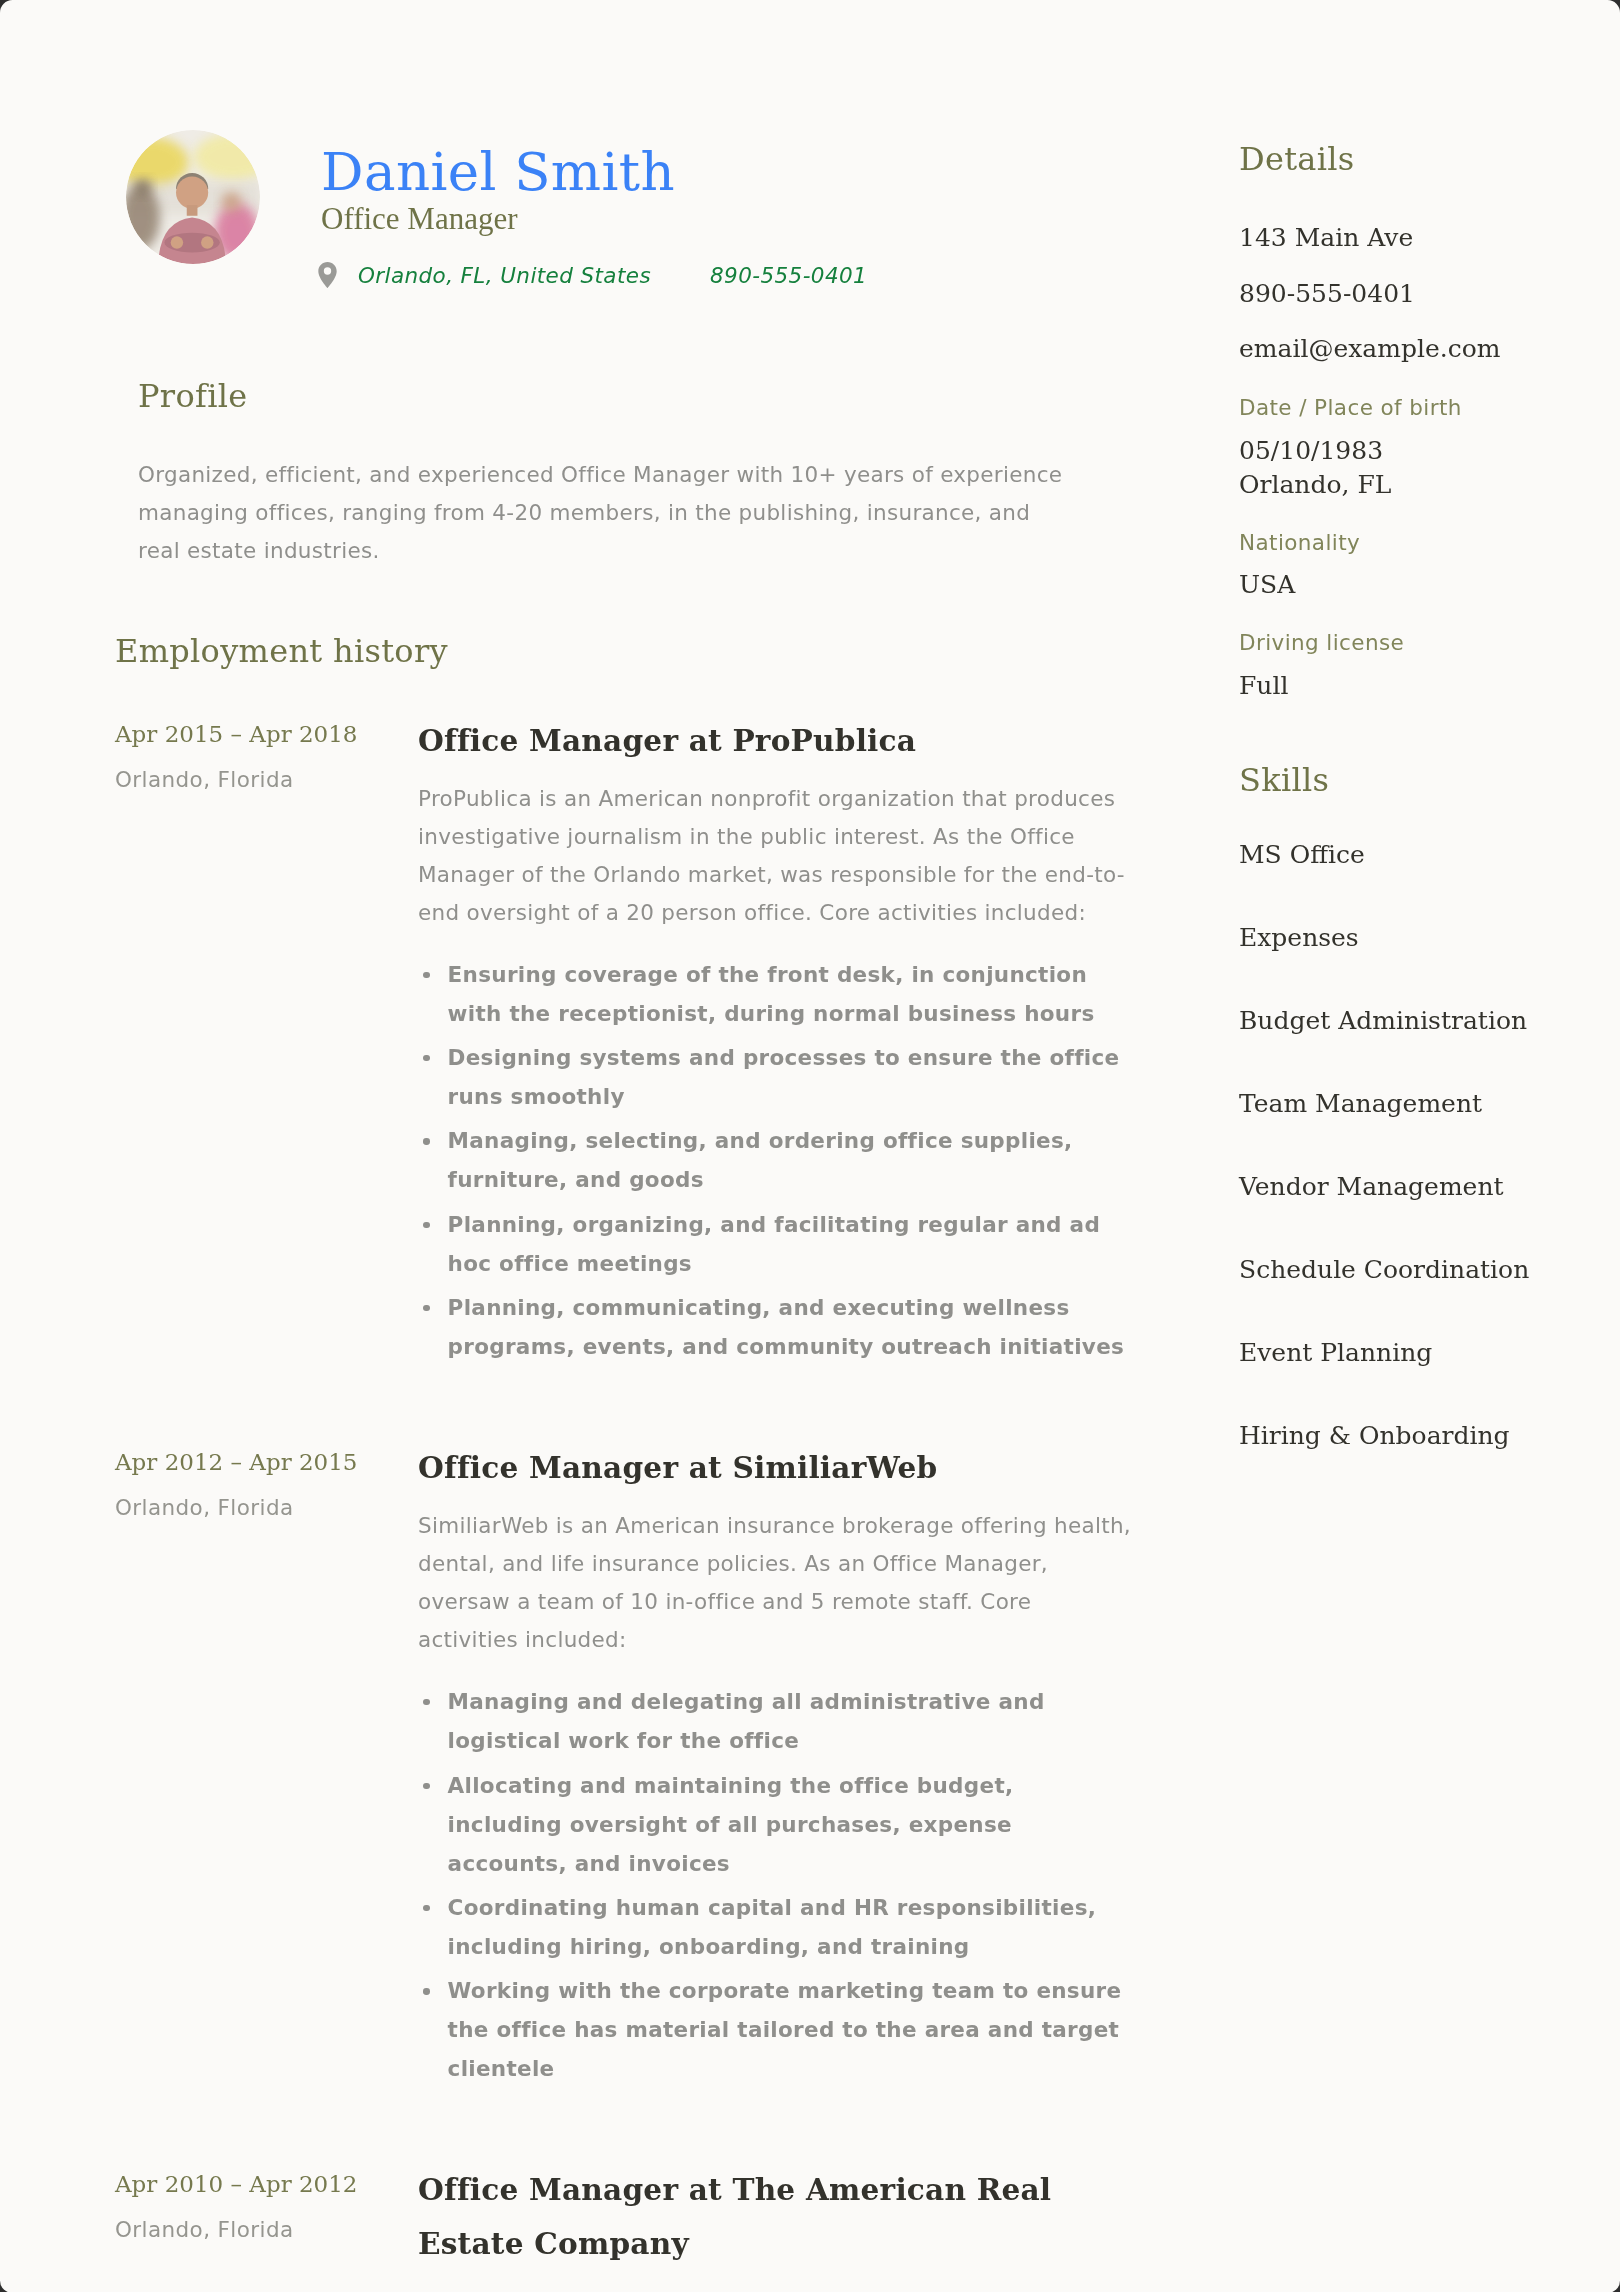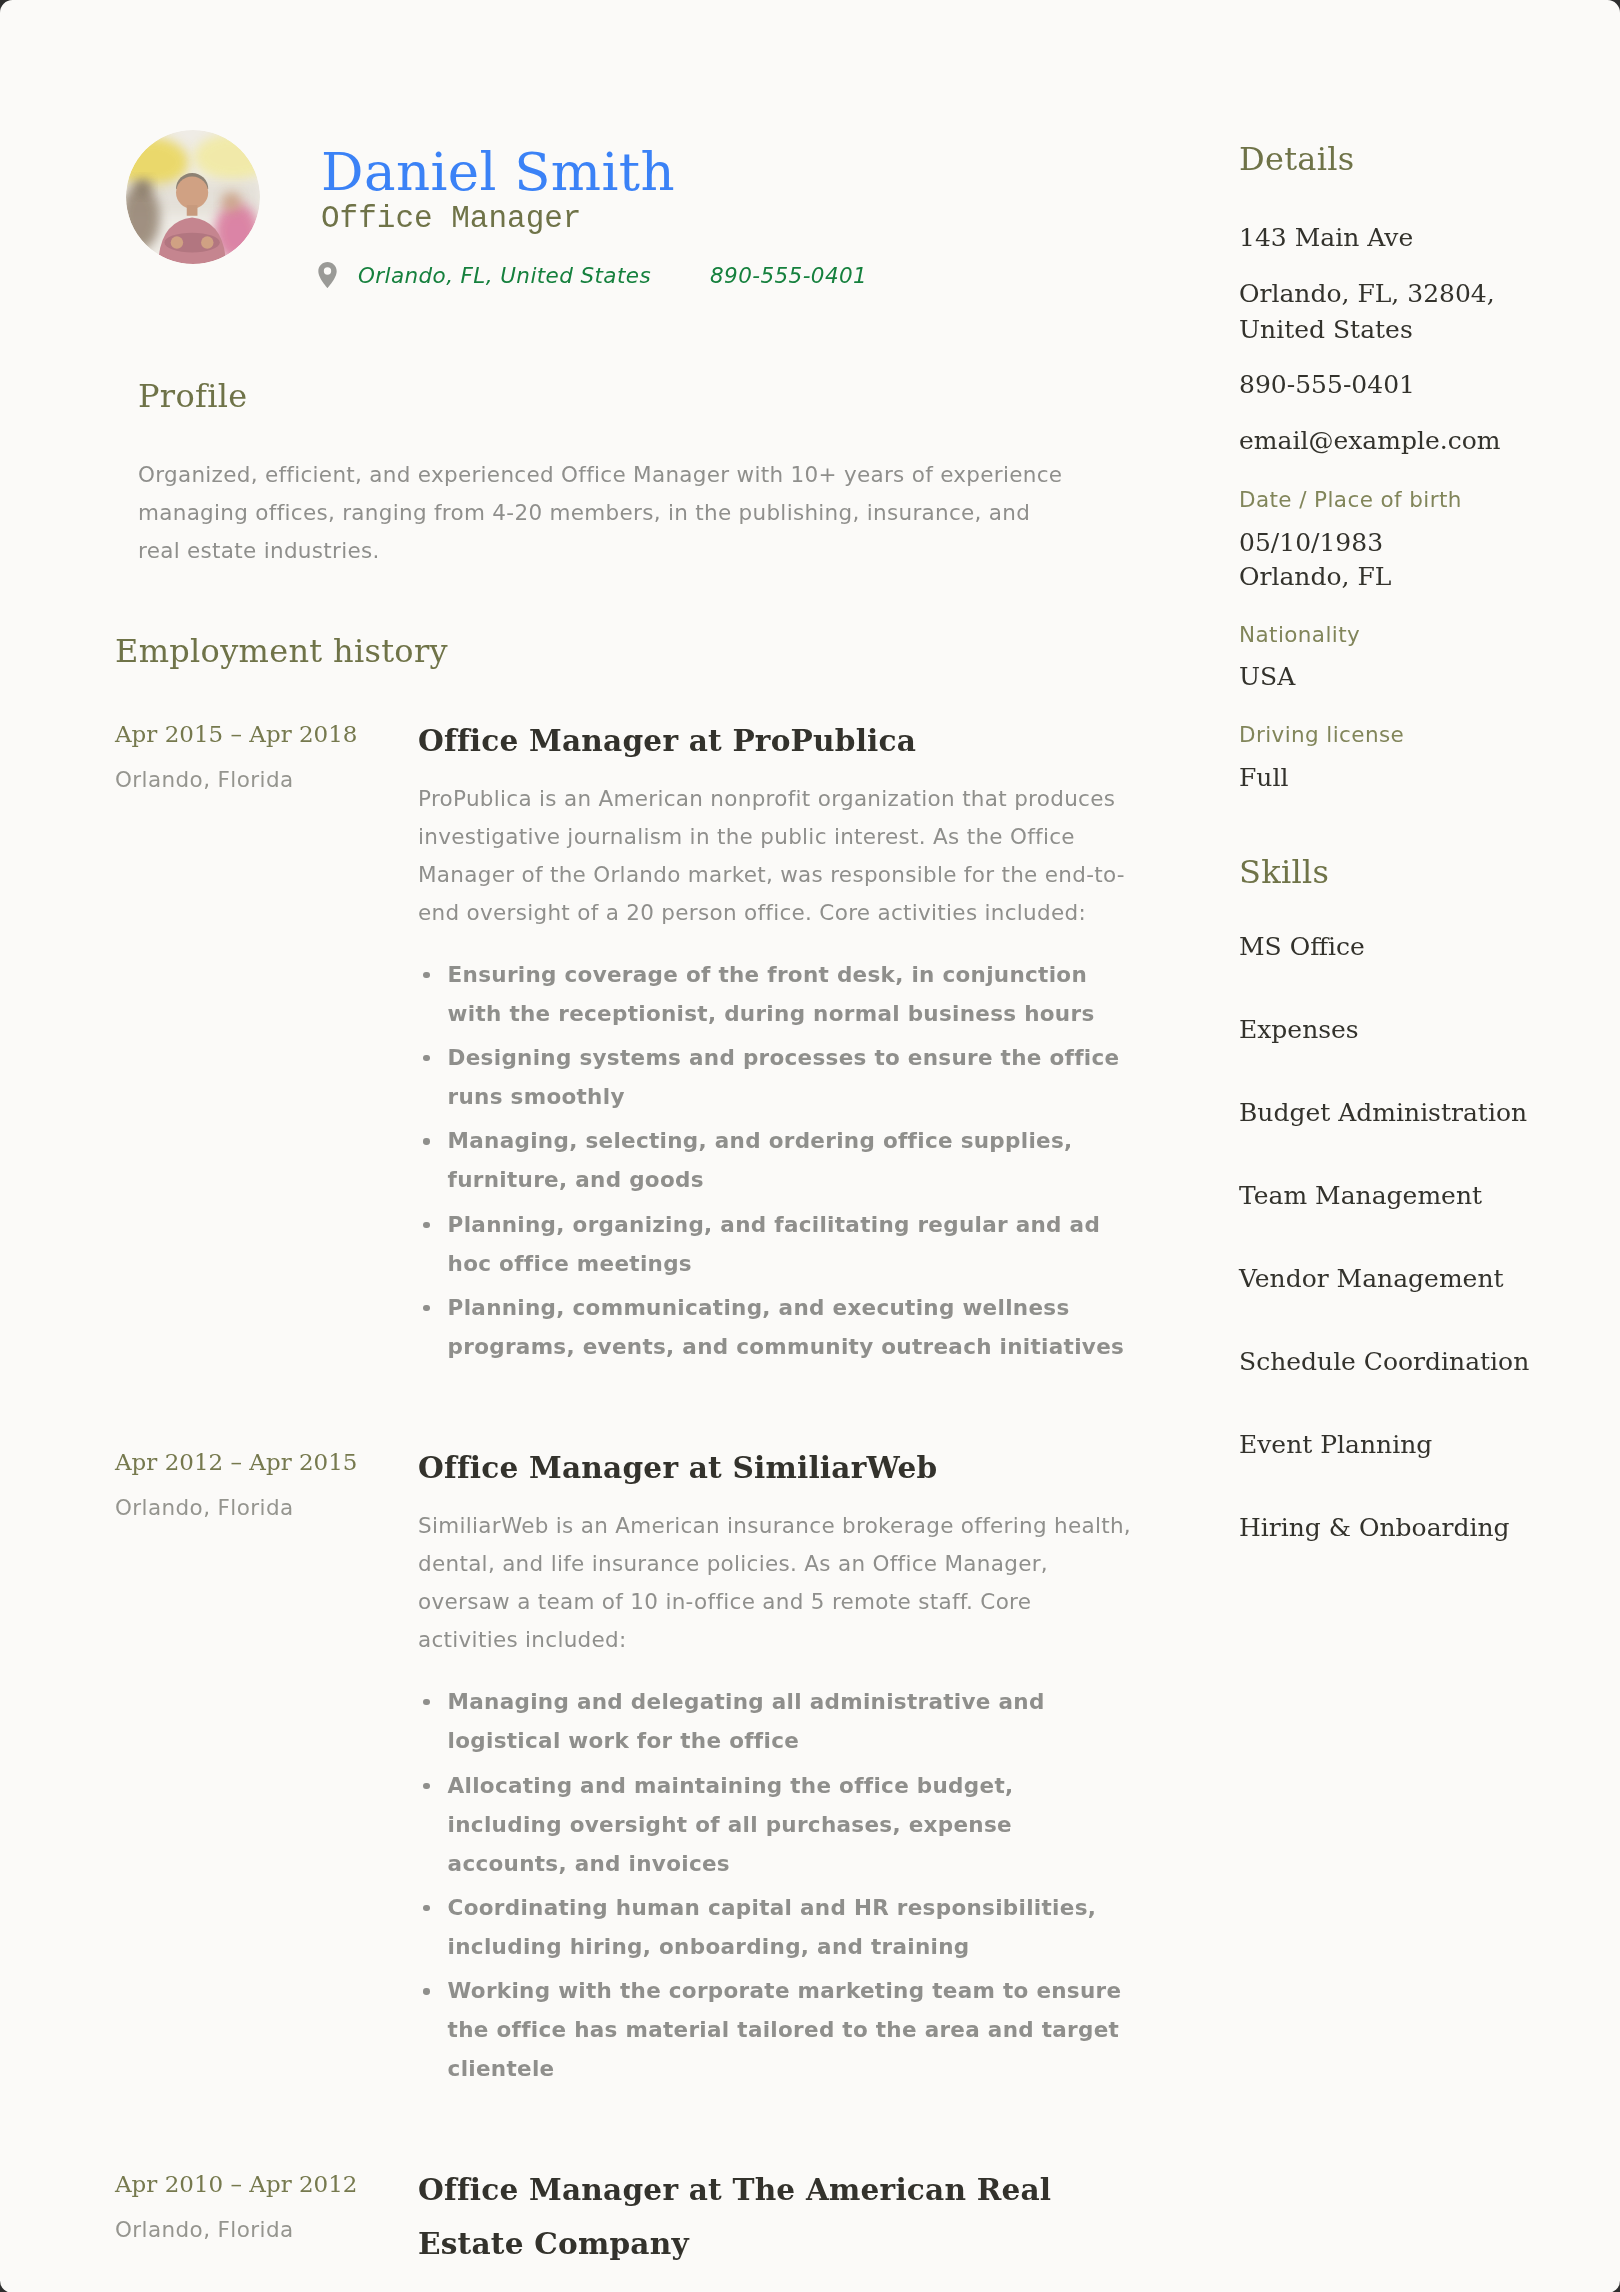--- a/index.html
+++ b/index.html
@@ -18,21 +18,21 @@
     border-radius:50%;overflow:hidden;
   }
   .name{
     position:absolute;left:321px;top:143px;
     font-family:"DejaVu Serif","Liberation Serif",serif;
     font-size:53px;font-weight:500;color:#3b82f6;letter-spacing:0.4px;
     margin:0;line-height:57px;
   }
   .subtitle{
     position:absolute;left:321px;top:199px;
-    font-family:Liberation Mono, monospace;
+    font-family:Liberation Serif, serif;
     font-size:31px;color:#6f7348;line-height:39px;
   }
   .contact{
     position:absolute;left:318px;top:262px;
     display:flex;align-items:center;gap:21px;
     font-size:21.5px;color:#15803d;letter-spacing:0.4px;font-style:italic;
   }
   .contact .phone{margin-left:38px;}
   .pin{display:inline-flex;width:19px;height:26px;}
   
@@ -195,21 +195,20 @@
 
       </div>
     </div>
   </div>
   </section>
 
   <aside class="sidebar">
     <h2 class="section-heading">Details</h2>
     <div class="sb-group">
       <div class="sb-item">143 Main Ave</div>
-      <div class="sb-item">Orlando, FL, 32804, United States</div>
       <div class="sb-item">890-555-0401</div>
       <div class="sb-item">email@example.com</div>
     </div>
     <div class="sb-label">Date / Place of birth</div>
     <div class="sb-value">
       <div>05/10/1983</div>
       <div>Orlando, FL</div>
     </div>
     <div class="sb-label">Nationality</div>
     <div class="sb-value">USA</div>

